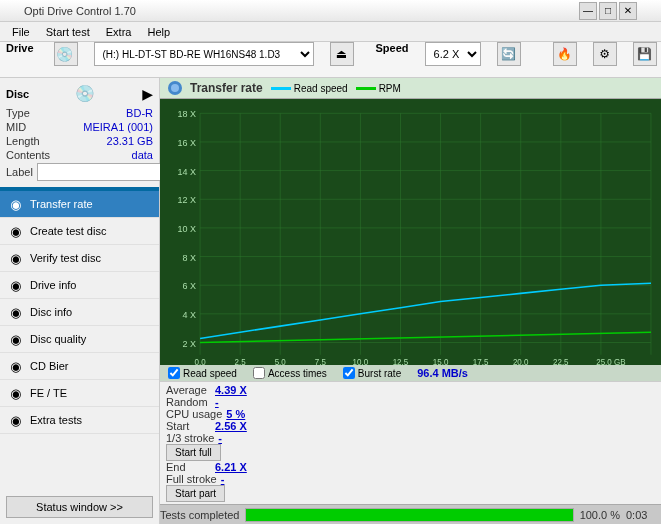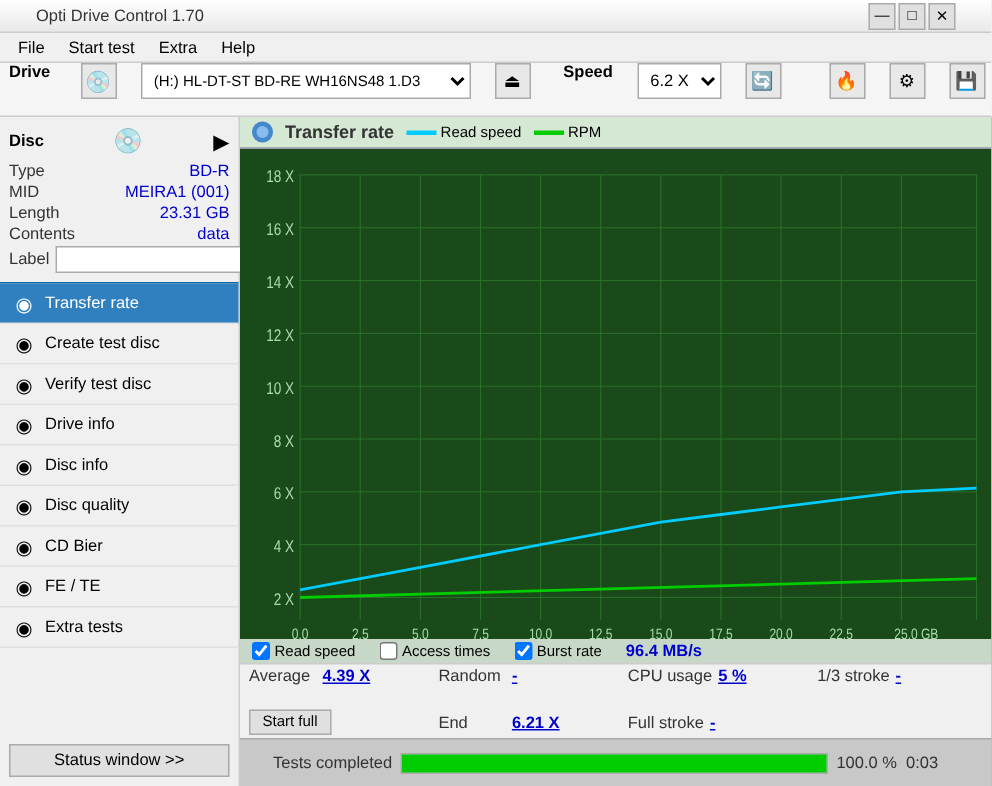--- a/index.html
+++ b/index.html
@@ -88,21 +88,21 @@
       min-width: 160px;
       background: #f0f0f0;
       border-right: 1px solid #ccc;
       display: flex;
       flex-direction: column;
     }
 
     
     .disc-panel {
       padding: 6px;
-      border-bottom: 1px solid #0369a1;
+      border-bottom: 4px solid #0369a1;
     }
     .disc-panel-header {
       display: flex;
       justify-content: space-between;
       align-items: center;
       margin-bottom: 4px;
     }
     .disc-label { font-size: 11px; font-weight: bold; }
     .disc-icon { font-size: 16px; color: #555; }
     .disc-row {
@@ -200,45 +200,45 @@
       gap: 16px;
     }
     .legend-check { display: flex; align-items: center; gap: 3px; font-size: 10px; }
 
     
     .stats-bar {
       background: #f0f0f0;
       border-top: 1px solid #ccc;
       padding: 2px 6px;
       display: grid;
-      grid-template-columns: 1fr 1fr 1fr 1fr;
-      gap: 16px;
+      grid-template-columns: 1fr;
+      gap: 0;
       font-size: 11px;
     }
     .stat-row { display: flex; align-items: center; gap: 4px; }
     .stat-label { color: #333; min-width: 45px; }
     .stat-val { color: #0000cc; font-weight: bold; min-width: 40px; text-decoration: underline; }
     .stat-btn {
       padding: 2px 8px;
       background: #e0e0e0;
       border: 1px solid #aaa;
       font-size: 10px;
       cursor: pointer;
       white-space: nowrap;
     }
 
     
     .progress-bar-container {
       background: #c8c8c8;
       border-top: 1px solid #aaa;
-      padding: 2px 22px;
+      padding: 2px 0;
       display: flex;
       align-items: center;
       gap: 6px;
-      height: 32px;
+      height: 20px;
     }
     .progress-bar-outer {
       flex: 1;
       height: 14px;
       background: #e0e0e0;
       border: 1px solid #aaa;
     }
     .progress-bar-inner {
       height: 100%;
       background: #00cc00;
@@ -467,34 +467,41 @@
       <div class="stat-row">
         <span class="stat-label">Random</span>
         <span class="stat-val">-</span>
       </div>
       <div class="stat-row">
         <span class="stat-label">CPU usage</span>
         <span class="stat-val">5 %</span>
       </div>
 
       <div class="stat-row">
+        <span class="stat-label">Start</span>
+        <span class="stat-val">2.56 X</span>
+      </div>
+      <div class="stat-row">
         <span class="stat-label">1/3 stroke</span>
         <span class="stat-val">-</span>
       </div>
       <div class="stat-row">
         <button class="stat-btn">Start full</button>
       </div>
 
       <div class="stat-row">
         <span class="stat-label">End</span>
         <span class="stat-val">6.21 X</span>
       </div>
       <div class="stat-row">
         <span class="stat-label">Full stroke</span>
         <span class="stat-val">-</span>
+      </div>
+      <div class="stat-row">
+        <button class="stat-btn">Start part</button>
       </div>
     </div>
 
     <div class="progress-bar-container">
       <span class="status-text">Tests completed</span>
       <div class="progress-bar-outer">
         <div class="progress-bar-inner" style="width:100%;"></div>
       </div>
       <span class="progress-text">100.0 %</span>
       <span class="time-text">0:03</span>

